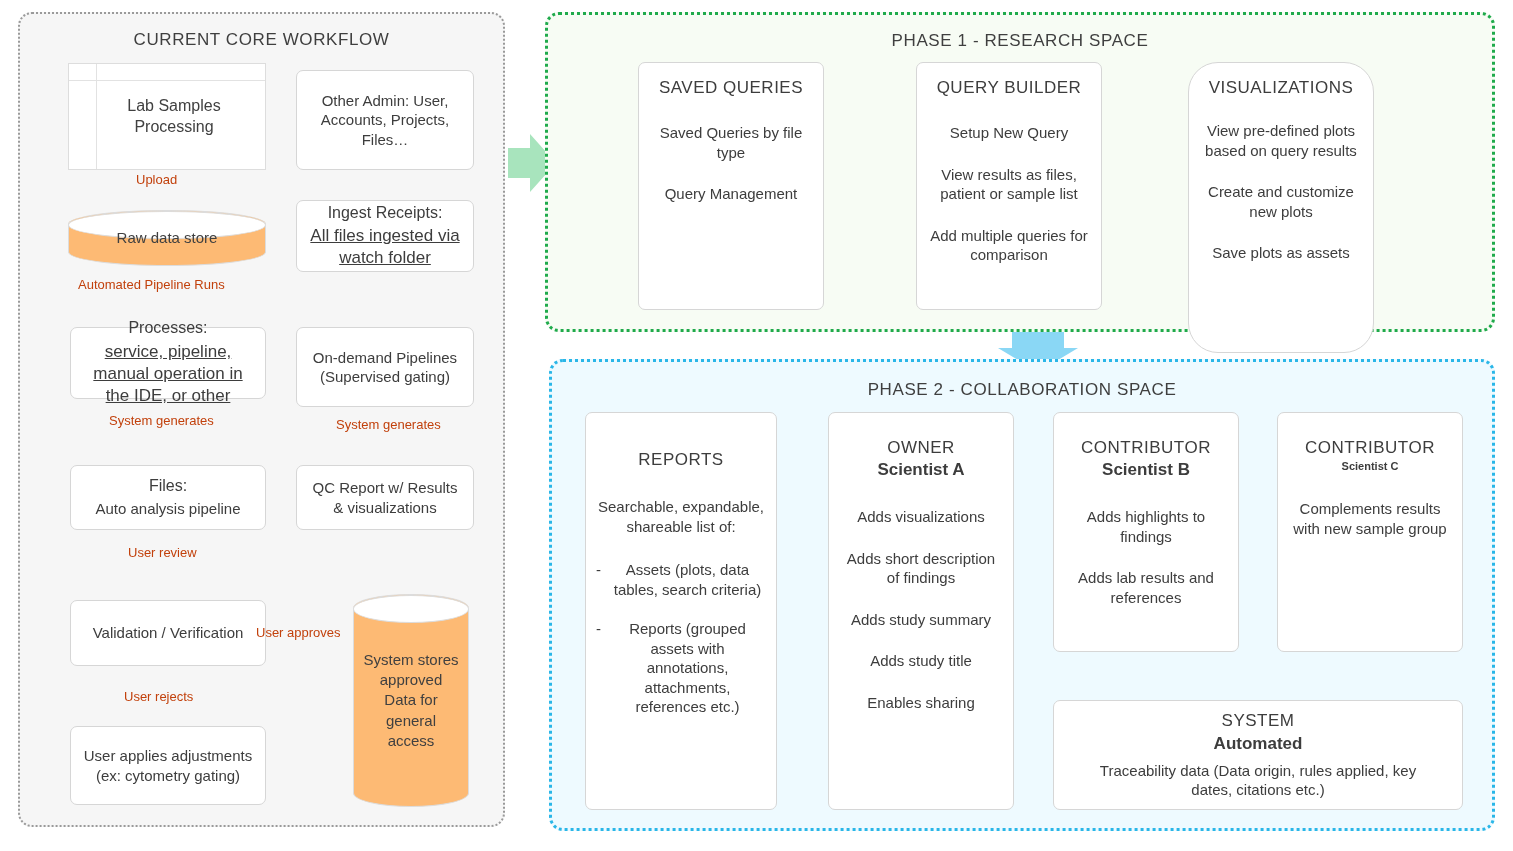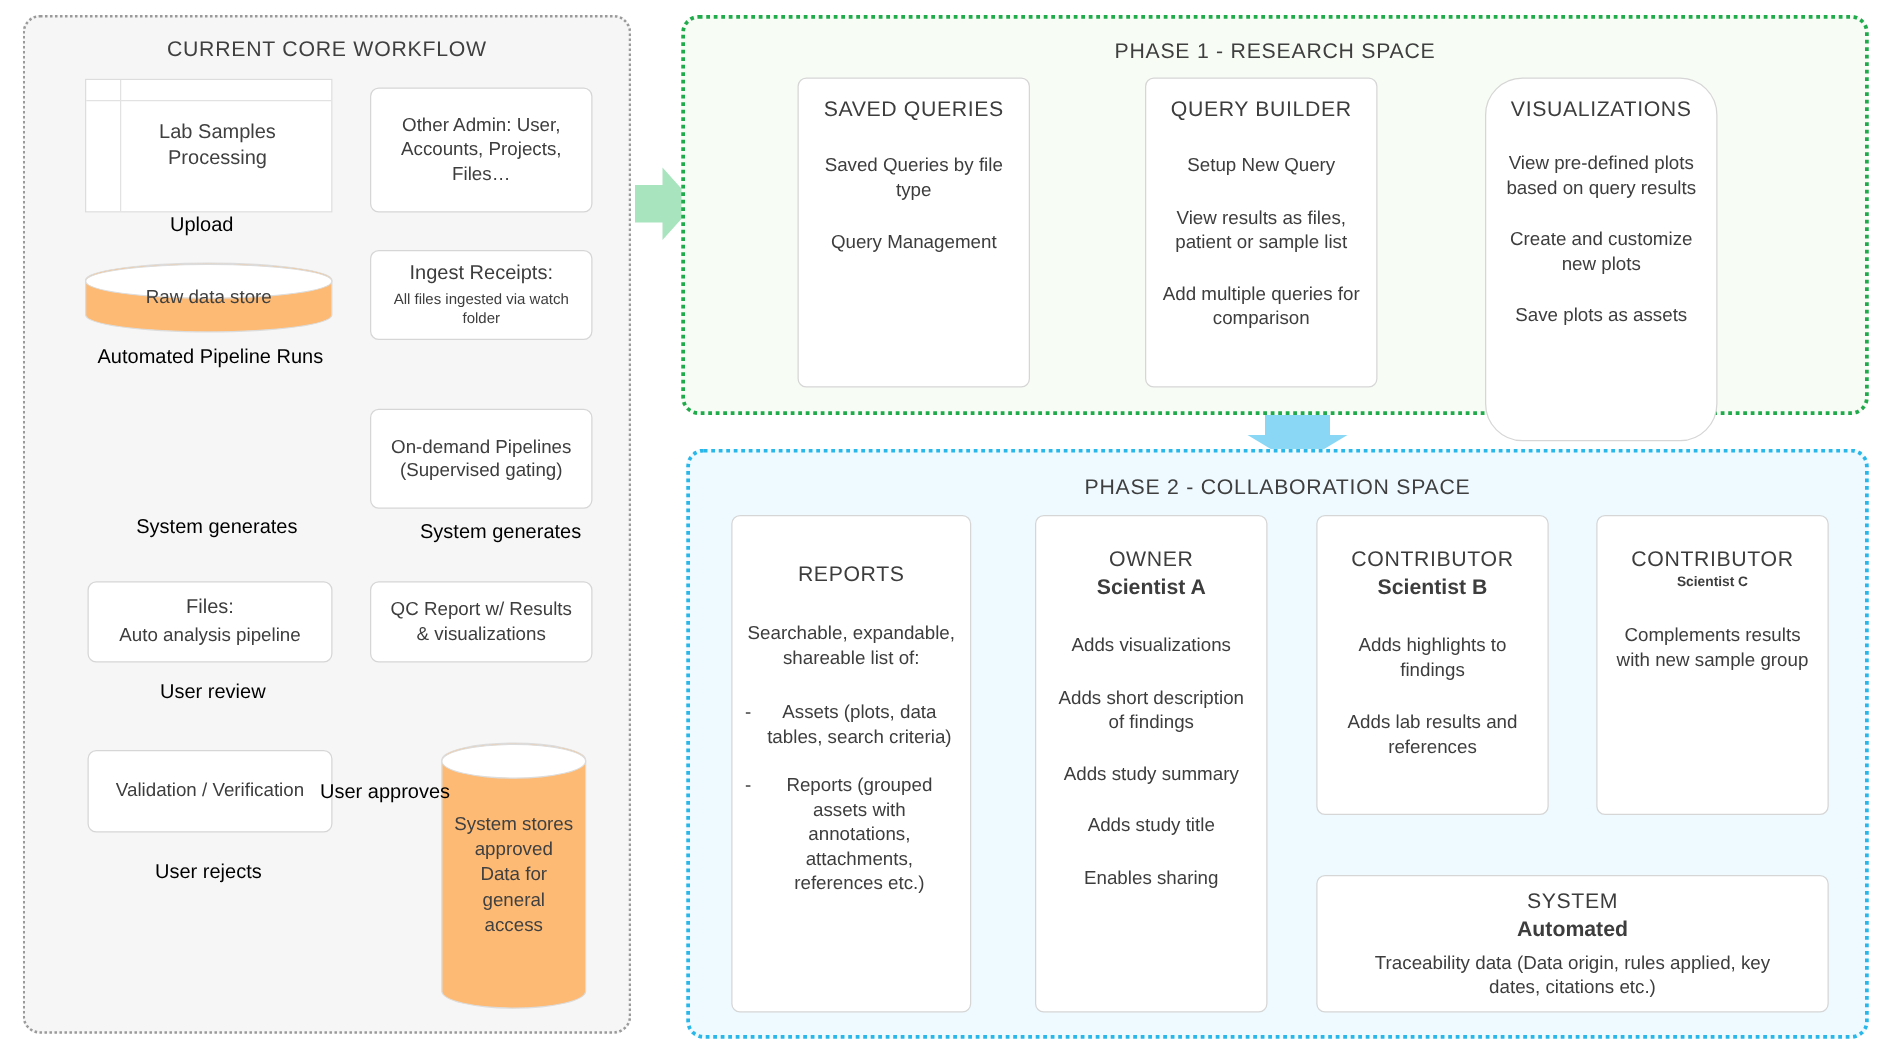--- a/index.html
+++ b/index.html
@@ -43,21 +43,21 @@
     border-radius: 7px;
     display: flex; flex-direction: column;
     align-items: center; justify-content: center;
     text-align: center;
     font-size: 15px; line-height: 1.3;
     color: #3d3d3d;
     padding: 6px 10px;
   }
   .node.top-align { justify-content: flex-start; padding-top: 14px; }
   .node .nd-title { font-size: 16px; margin-bottom: 2px; }
-  .node .nd-sub { font-size: 12px; }
+  .node .nd-sub { font-size: 17px; text-decoration: underline; }
 
   
   .tableshape {
     position: absolute;
     background: #ffffff;
     border: 1px solid #dddddd;
     display: flex; align-items: center; justify-content: center;
     text-align: center; font-size: 16px; line-height: 1.3;
   }
   .tableshape .hdr-row {
@@ -78,21 +78,21 @@
   }
   .cylinder::before {
     content: ""; position: absolute; left: -1px; right: -1px; top: 0px;
     height: 26px; border: 1px solid #dcdcdc; border-radius: 50%;
     background: #fff;
   }
   .cylinder .cyl-txt { position: relative; z-index: 2; padding: 0 8px; }
 
   
   .alabel {
-    position: absolute; font-size: 16px; color: #000000;
+    position: absolute; font-size: 13px; color: #c2410c;
     white-space: nowrap;
   }
 
   
   svg.arrows { position: absolute; left: 0; top: 0; width: 1513px; height: 851px; pointer-events: none; }
 
   .phase-head { font-size: 17px; letter-spacing: .5px; }
   .bold { font-weight: bold; }
   .dashitem { display: flex; gap: 8px; text-align: center; }
   .dashitem .dash { flex: 0 0 auto; }
@@ -197,38 +197,45 @@
 
   <div class="cylinder" style="left:68px; top:210px; width:198px; height:56px;">
     <div class="cyl-txt">Raw data store</div>
   </div>
 
   <div class="node" style="left:296px; top:200px; width:178px; height:72px;">
     <div class="nd-title">Ingest Receipts:</div>
     <div class="nd-sub">All files ingested via watch folder</div>
   </div>
 
+  <div class="node" style="left:70px; top:327px; width:196px; height:72px;">
+    <div class="nd-title">Processes:</div>
+    <div class="nd-sub">service, pipeline, manual operation in the IDE, or other</div>
+  </div>
 
   <div class="node" style="left:296px; top:327px; width:178px; height:80px;">
     <div>On-demand Pipelines (Supervised gating)</div>
   </div>
 
   <div class="node" style="left:70px; top:465px; width:196px; height:65px;">
     <div class="nd-title">Files:</div>
     <div>Auto analysis pipeline</div>
   </div>
 
   <div class="node" style="left:296px; top:465px; width:178px; height:65px;">
     <div>QC Report w/ Results &amp; visualizations</div>
   </div>
 
   <div class="node" style="left:70px; top:600px; width:196px; height:66px;">
     <div>Validation / Verification</div>
   </div>
 
+  <div class="node" style="left:70px; top:726px; width:196px; height:79px;">
+    <div>User applies adjustments (ex: cytometry gating)</div>
+  </div>
 
   <div class="cylinder" style="left:353px; top:594px; width:116px; height:213px;">
     <div class="cyl-txt">System stores approved Data for general access</div>
   </div>
 
   <div class="alabel" style="left:136px; top:172px;">Upload</div>
   <div class="alabel" style="left:78px; top:277px;">Automated Pipeline Runs</div>
   <div class="alabel" style="left:109px; top:413px;">System generates</div>
   <div class="alabel" style="left:336px; top:417px;">System generates</div>
   <div class="alabel" style="left:128px; top:545px;">User review</div>

